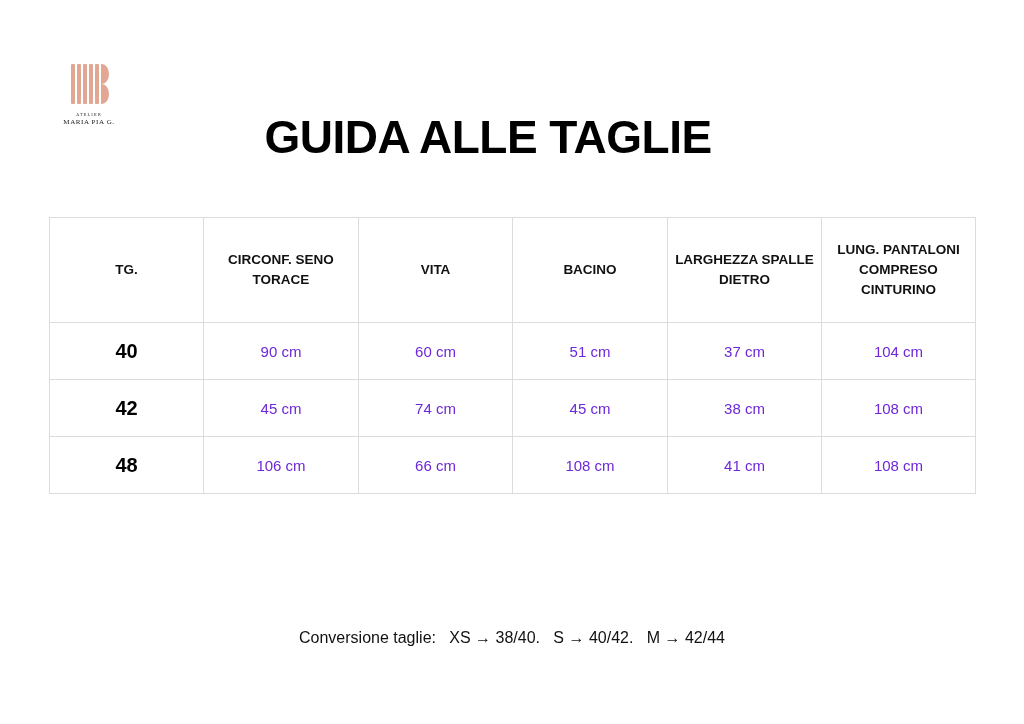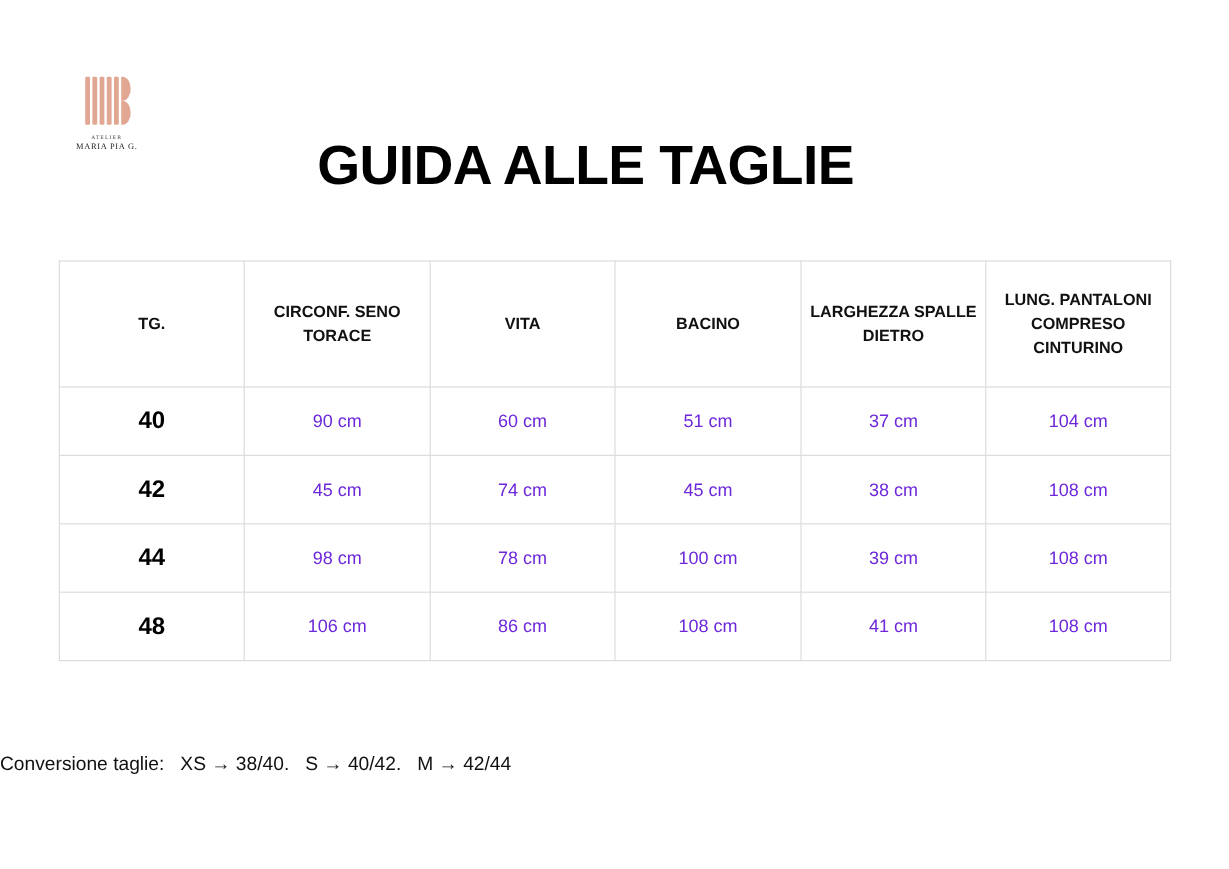--- a/index.html
+++ b/index.html
@@ -80,21 +80,21 @@
     table.sizes td.size {
       font-weight: 700;
       font-size: 20px;
       color: #000000;
     }
     .note {
       position: absolute;
       left: 0;
       width: 1024px;
       top: 629px;
-      text-align: left;
+      text-align: center;
       font-size: 16px;
       color: #111;
       white-space: pre;
     }
   </style>
 </head>
 <body>
 
 <div class="logo">
   <svg width="40" height="44" viewBox="0 0 40 44">
@@ -144,31 +144,23 @@
     </tr>
     <tr>
       <td class="size">42</td>
       <td>45 cm</td>
       <td>74 cm</td>
       <td>45 cm</td>
       <td>38 cm</td>
       <td>108 cm</td>
     </tr>
     <tr>
-      <td class="size">44</td>
-      <td>98 cm</td>
-      <td>78 cm</td>
-      <td>100 cm</td>
-      <td>39 cm</td>
-      <td>108 cm</td>
-    </tr>
-    <tr>
       <td class="size">48</td>
       <td>106 cm</td>
-      <td>86 cm</td>
+      <td>66 cm</td>
       <td>108 cm</td>
       <td>41 cm</td>
       <td>108 cm</td>
     </tr>
   </tbody>
 </table>
 
 <div class="note">Conversione taglie:   XS → 38/40.   S → 40/42.   M → 42/44</div>
 
 </body></html>

